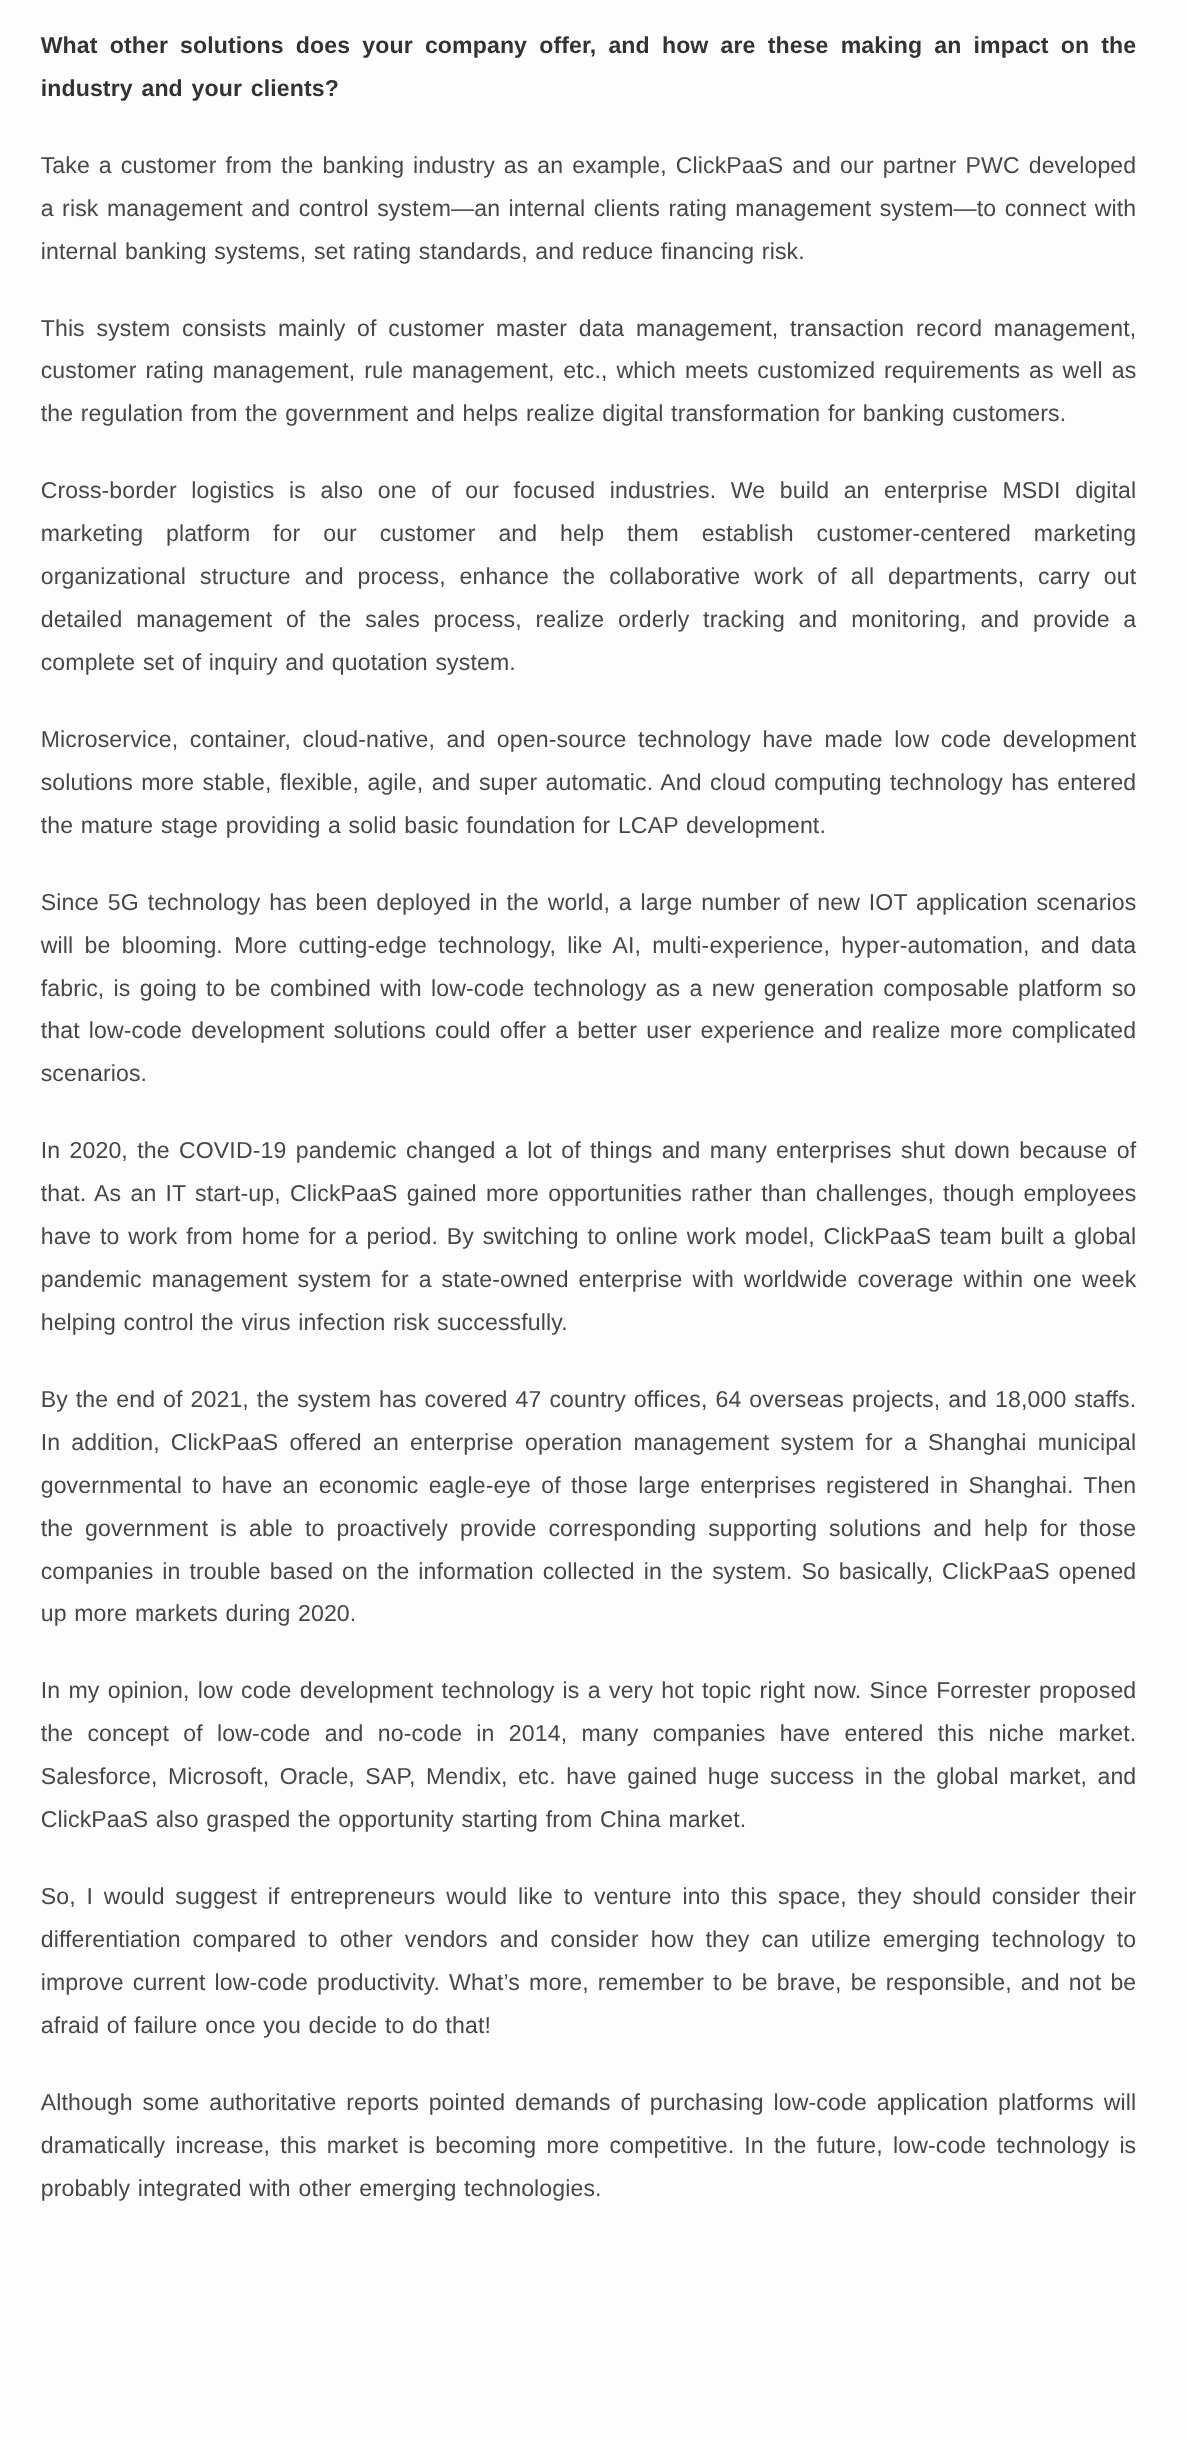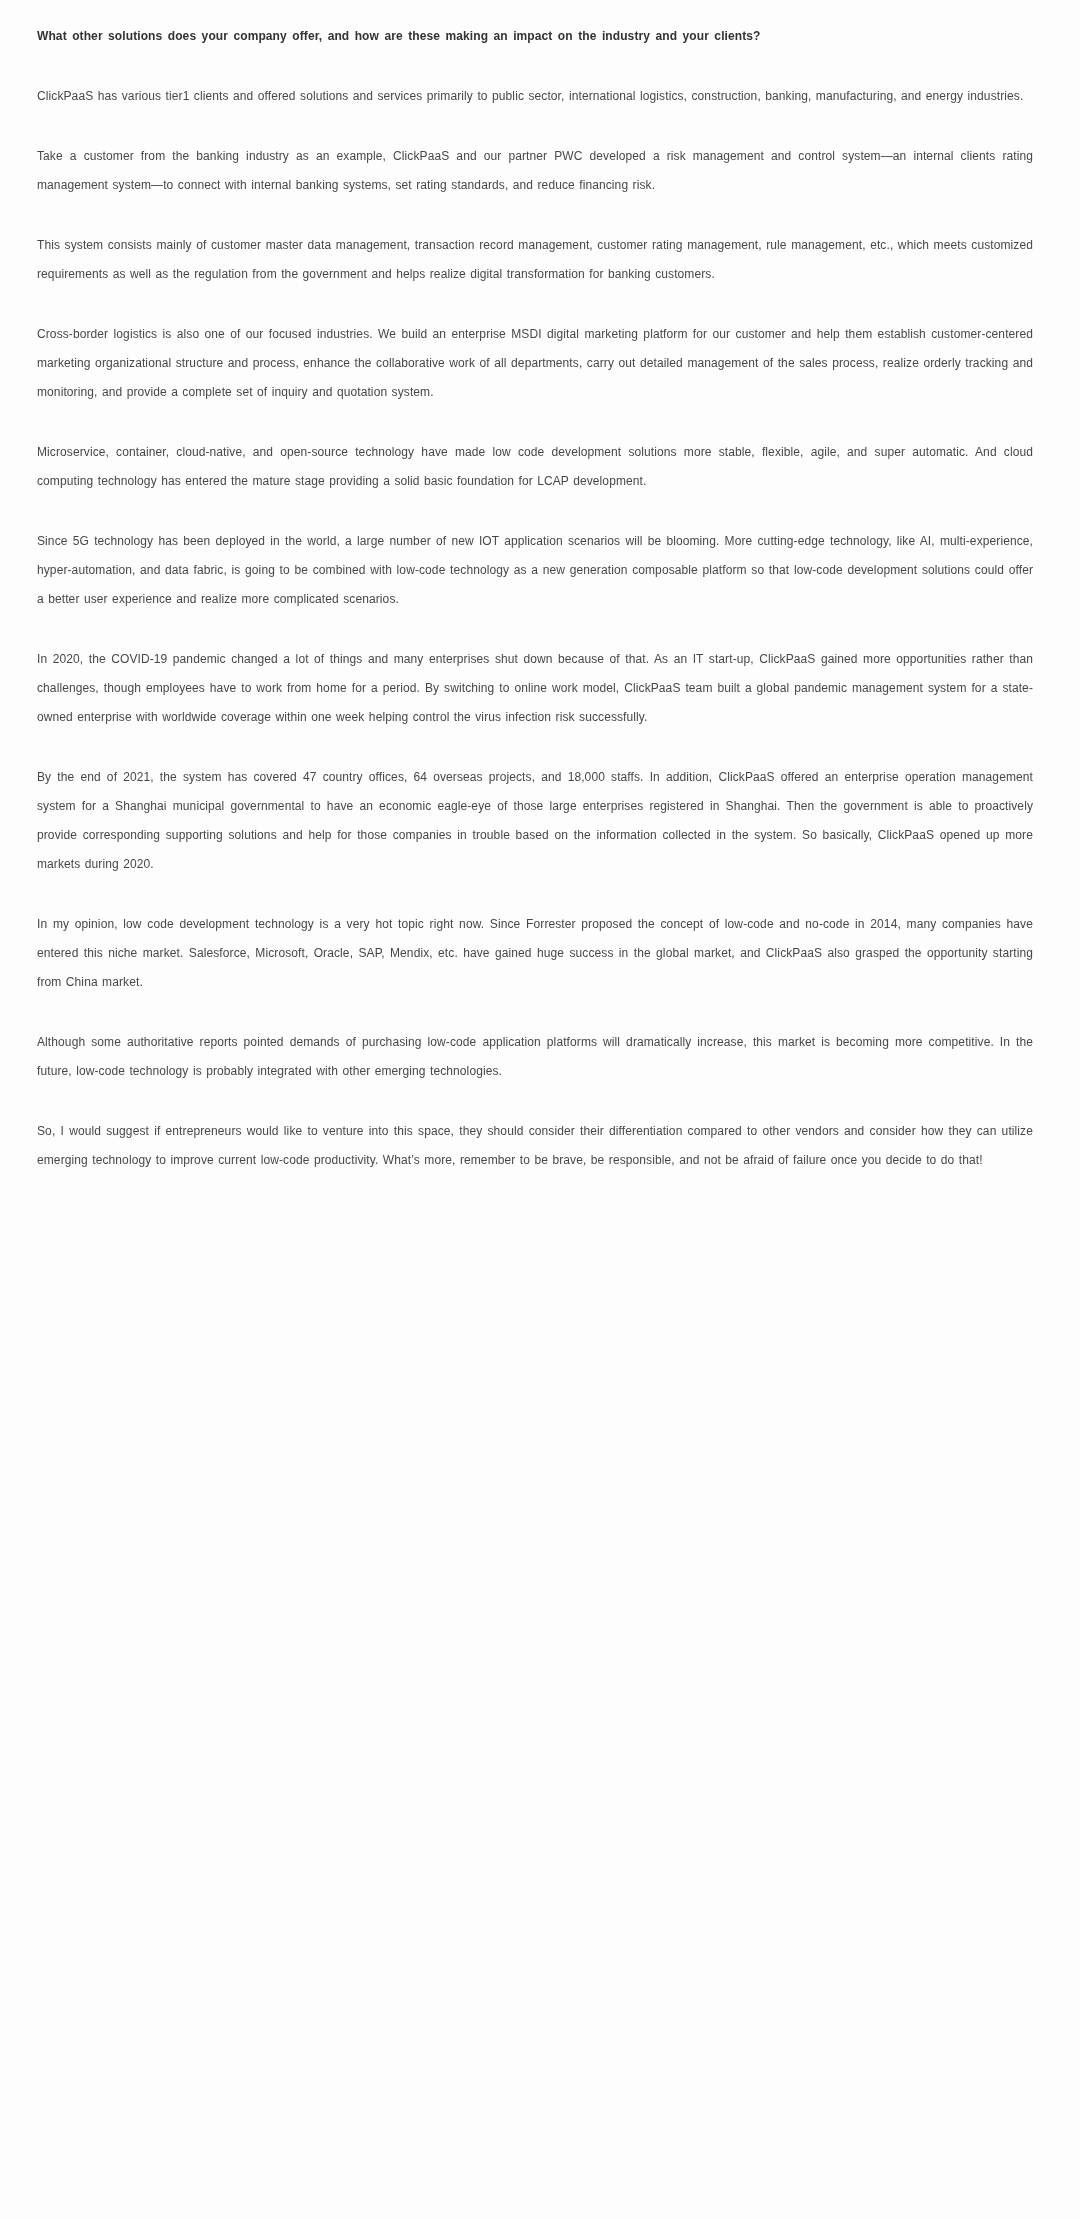--- a/index.html
+++ b/index.html
@@ -9,22 +9,22 @@
   }
   body {
     width: 1080px;
     min-height: 2219px;
     font-family: "Liberation Sans", "DejaVu Sans", sans-serif;
   }
   .article-body {
     padding: 22px 47px 26px 37px;
   }
   .article-body p {
-    font-size: 12px;
-    line-height: 29px;
+    font-size: 21px;
+    line-height: 39px;
     margin: 31px 0;
     text-align: justify;
     text-justify: inter-word;
     color: #474747;
     letter-spacing: 0.1px;
     word-spacing: 1px;
   }
   .article-body p:first-child {
     margin-top: 0;
   }
@@ -33,25 +33,24 @@
     color: #333333;
     word-spacing: 2px;
   }
 </style>
 </head>
 <body>
 
 <main>
   <article class="article-body" id="article-body">
       <p class="question">What other solutions does your company offer, and how are these making an impact on the industry and your clients?</p>
-      <p class="body-paragraph">ClickPaaS has various tier1 clients and offered solutions and services primarily to public sector, international logistics, construction, banking, manufacturing, and energy industries.</p>
       <p class="body-paragraph">Take a customer from the banking industry as an example, ClickPaaS and our partner PWC developed a risk management and control system—an internal clients rating management system—to connect with internal banking systems, set rating standards, and reduce financing risk.</p>
       <p class="body-paragraph">This system consists mainly of customer master data management, transaction record management, customer rating management, rule management, etc., which meets customized requirements as well as the regulation from the government and helps realize digital transformation for banking customers.</p>
       <p class="body-paragraph">Cross-border logistics is also one of our focused industries. We build an enterprise MSDI digital marketing platform for our customer and help them establish customer-centered marketing organizational structure and process, enhance the collaborative work of all departments, carry out detailed management of the sales process, realize orderly tracking and monitoring, and provide a complete set of inquiry and quotation system.</p>
       <p class="body-paragraph">Microservice, container, cloud-native, and open-source technology have made low code development solutions more stable, flexible, agile, and super automatic. And cloud computing technology has entered the mature stage providing a solid basic foundation for LCAP development.</p>
       <p class="body-paragraph">Since 5G technology has been deployed in the world, a large number of new IOT application scenarios will be blooming. More cutting-edge technology, like AI, multi-experience, hyper-automation, and data fabric, is going to be combined with low-code technology as a new generation composable platform so that low-code development solutions could offer a better user experience and realize more complicated scenarios.</p>
       <p class="body-paragraph">In 2020, the COVID-19 pandemic changed a lot of things and many enterprises shut down because of that. As an IT start-up, ClickPaaS gained more opportunities rather than challenges, though employees have to work from home for a period. By switching to online work model, ClickPaaS team built a global pandemic management system for a state-owned enterprise with worldwide coverage within one week helping control the virus infection risk successfully.</p>
       <p class="body-paragraph">By the end of 2021, the system has covered 47 country offices, 64 overseas projects, and 18,000 staffs. In addition, ClickPaaS offered an enterprise operation management system for a Shanghai municipal governmental to have an economic eagle-eye of those large enterprises registered in Shanghai. Then the government is able to proactively provide corresponding supporting solutions and help for those companies in trouble based on the information collected in the system. So basically, ClickPaaS opened up more markets during 2020.</p>
       <p class="body-paragraph">In my opinion, low code development technology is a very hot topic right now. Since Forrester proposed the concept of low-code and no-code in 2014, many companies have entered this niche market. Salesforce, Microsoft, Oracle, SAP, Mendix, etc. have gained huge success in the global market, and ClickPaaS also grasped the opportunity starting from China market.</p>
+      <p class="body-paragraph">So, I would suggest if entrepreneurs would like to venture into this space, they should consider their differentiation compared to other vendors and consider how they can utilize emerging technology to improve current low-code productivity. What’s more, remember to be brave, be responsible, and not be afraid of failure once you decide to do that!</p>
       <p class="body-paragraph">Although some authoritative reports pointed demands of purchasing low-code application platforms will dramatically increase, this market is becoming more competitive. In the future, low-code technology is probably integrated with other emerging technologies.</p>
-      <p class="body-paragraph">So, I would suggest if entrepreneurs would like to venture into this space, they should consider their differentiation compared to other vendors and consider how they can utilize emerging technology to improve current low-code productivity. What’s more, remember to be brave, be responsible, and not be afraid of failure once you decide to do that!</p>
     </article>
 </main>
 
 </body></html>

